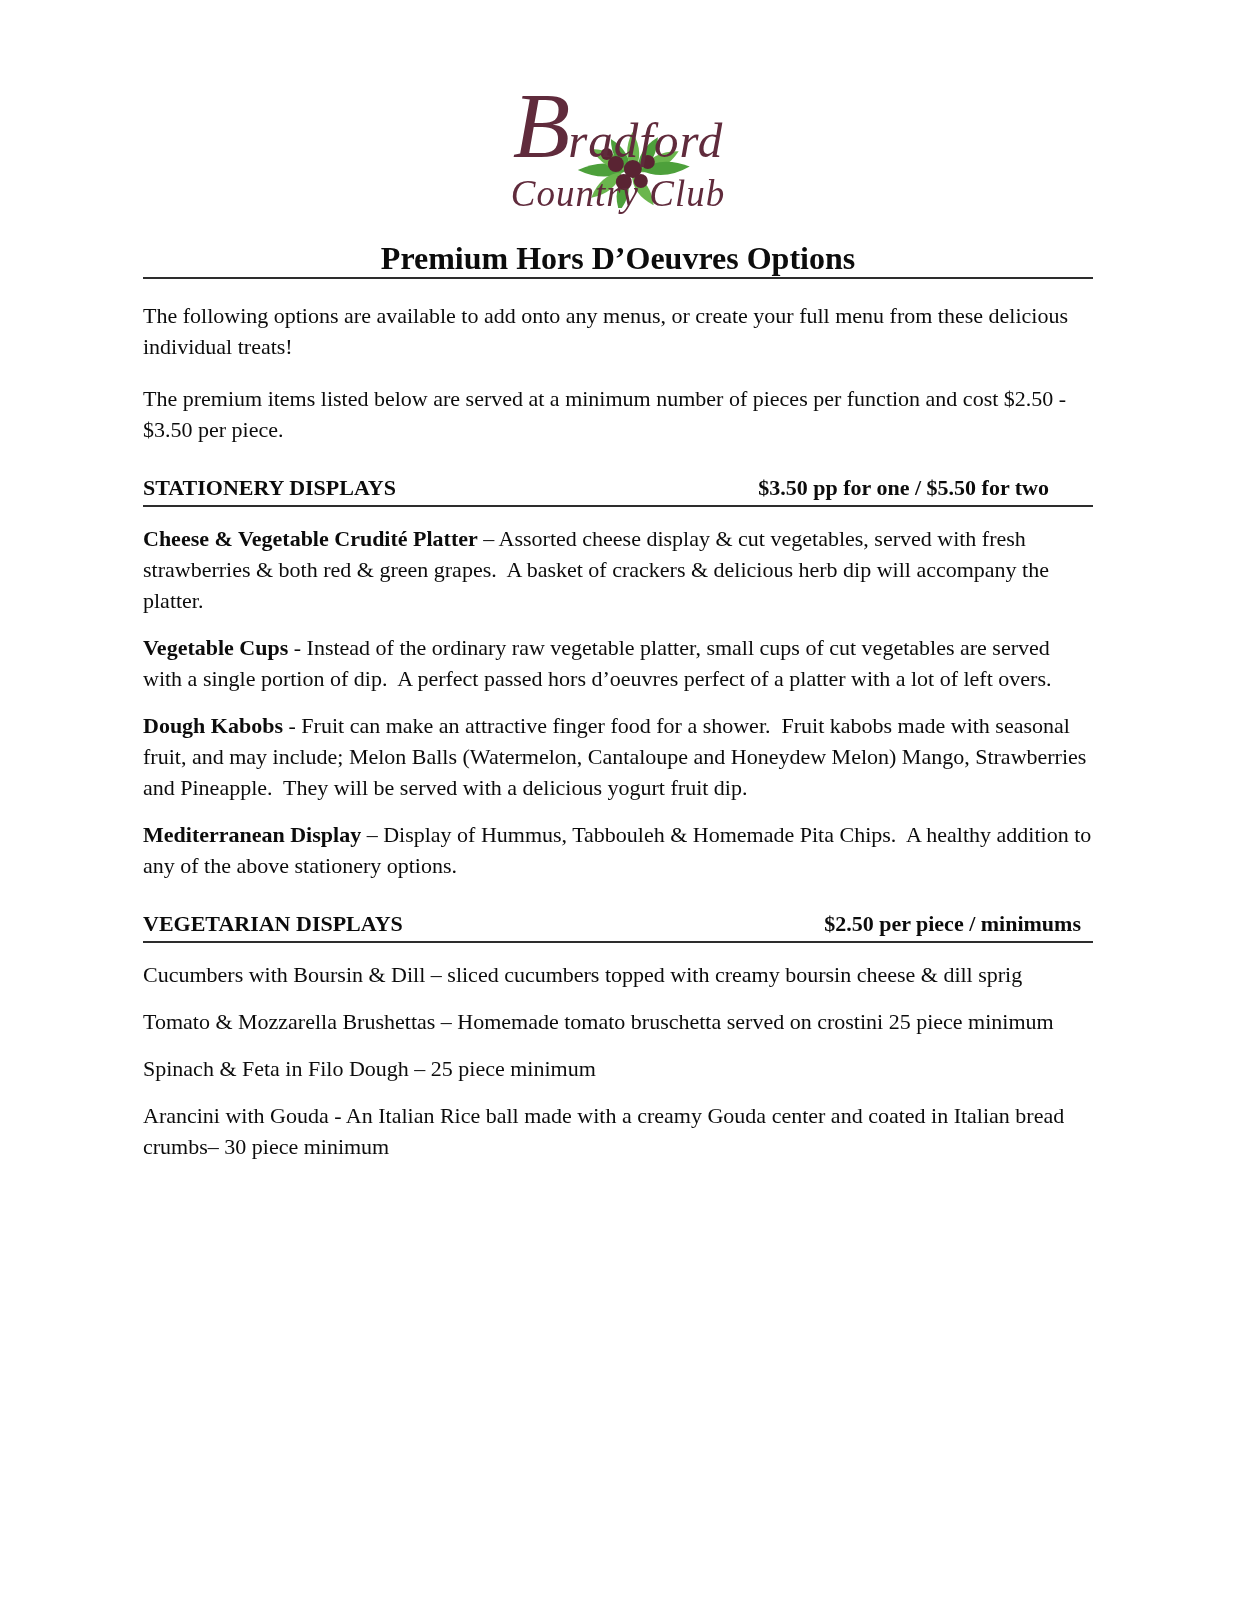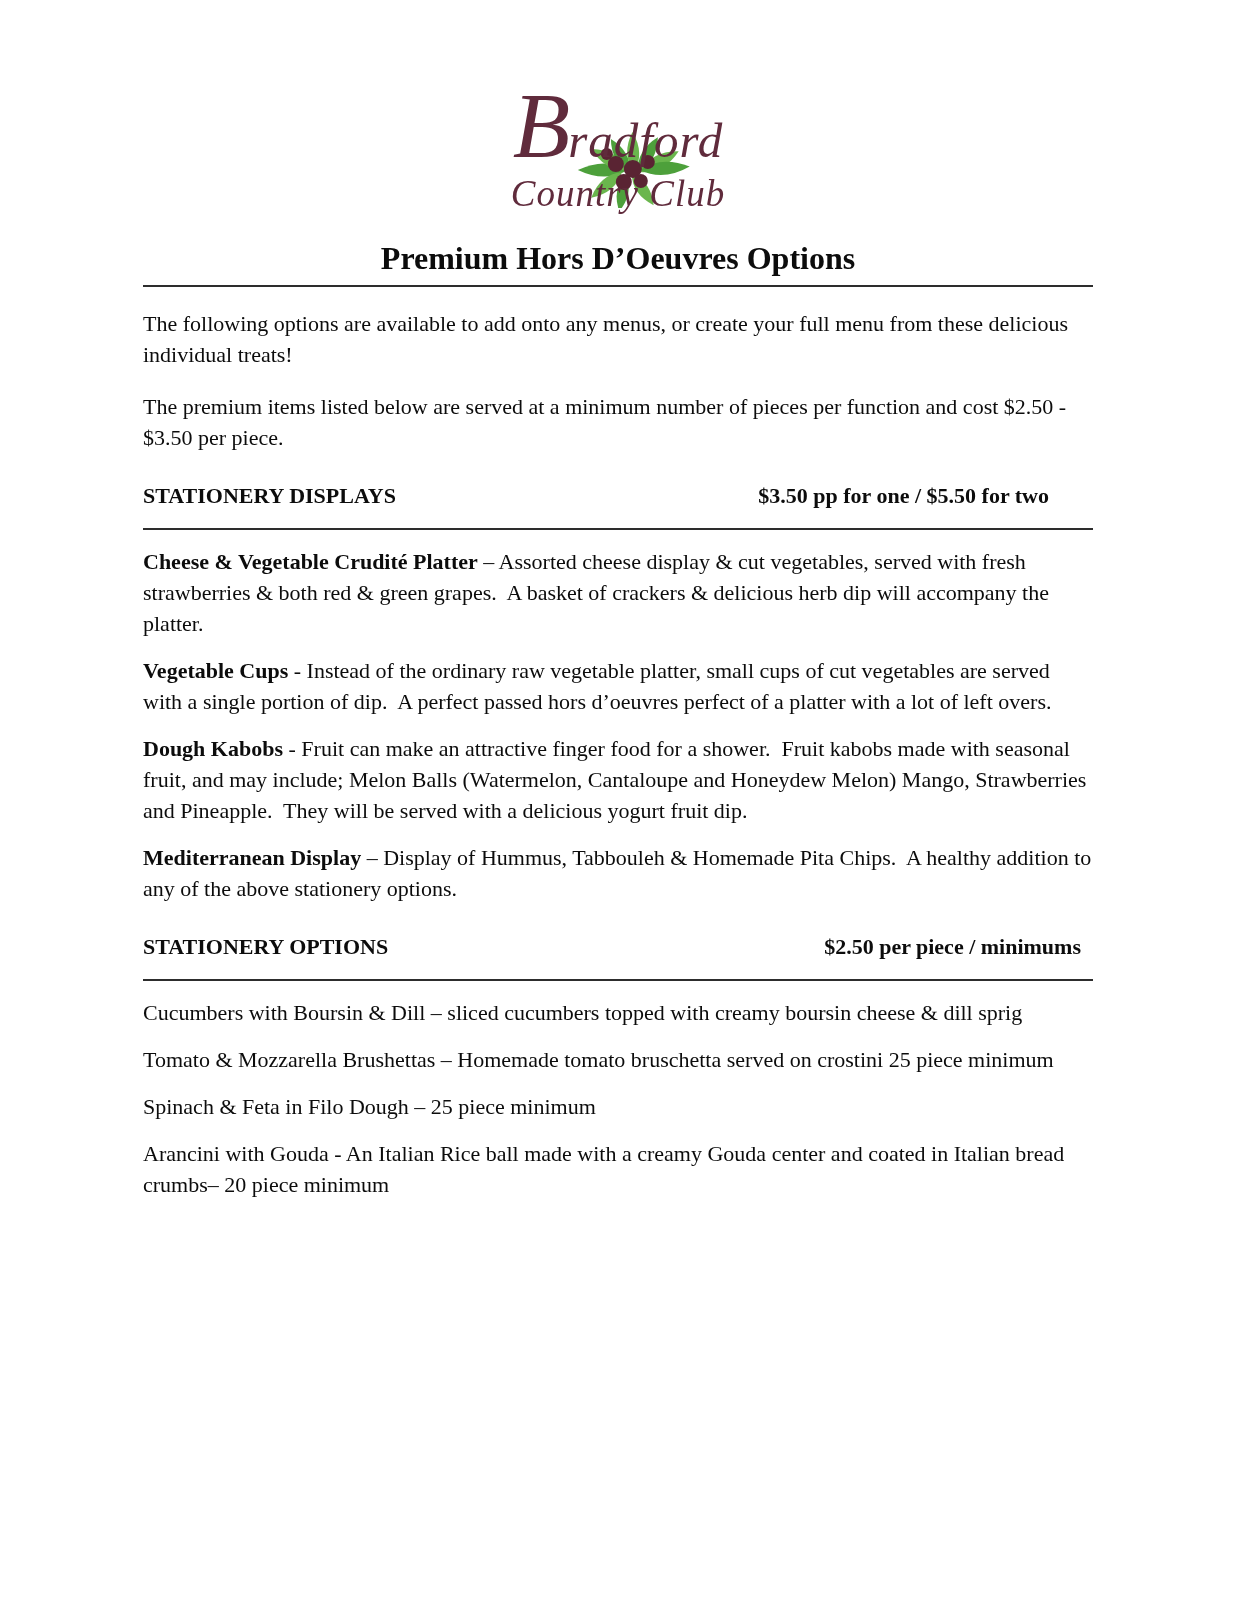--- a/index.html
+++ b/index.html
@@ -60,42 +60,41 @@
     margin-top: 0;
     letter-spacing: 1px;
   }
 
   
   .title {
     text-align: center;
     font-size: 32px;
     font-weight: bold;
     line-height: 1.15;
-    padding-bottom: 8px;
     border-bottom: 2px solid #2d2d2d;
     margin-top: 12px;
   }
 
   
   .intro {
     font-size: 22px;
     line-height: 31px;
     margin-top: 21px;
     white-space: pre-wrap;
   }
 
   
   .section { margin-top: 30px; }
   .section-header {
     display: flex;
     justify-content: space-between;
     align-items: baseline;
     font-size: 22px;
     font-weight: bold;
-    padding-bottom: 19px;
+    padding-bottom: 4px;
     border-bottom: 2px solid #2d2d2d;
   }
   .section:nth-of-type(1) .section-price { padding-right: 44px; }
   .section:nth-of-type(2) .section-price { padding-right: 12px; }
 
   .item {
     font-size: 22px;
     line-height: 31px;
     margin-top: 16px;
     white-space: pre-wrap;
@@ -156,28 +155,28 @@
   <p class="item"><span class="item-name">Vegetable Cups</span><span class="item-sep"> - </span><span class="item-desc">Instead of the ordinary raw vegetable platter, small cups of cut vegetables are served with a single portion of dip.  A perfect passed hors d’oeuvres perfect of a platter with a lot of left overs.</span></p>
 
   <p class="item"><span class="item-name">Dough Kabobs</span><span class="item-sep"> - </span><span class="item-desc">Fruit can make an attractive finger food for a shower.  Fruit kabobs made with seasonal fruit, and may include; Melon Balls (Watermelon, Cantaloupe and Honeydew Melon) Mango, Strawberries and Pineapple.  They will be served with a delicious yogurt fruit dip.</span></p>
 
   <p class="item"><span class="item-name">Mediterranean Display</span><span class="item-sep"> – </span><span class="item-desc">Display of Hummus, Tabbouleh &amp; Homemade Pita Chips.  A healthy addition to any of the above stationery options.</span></p>
 </div>
   </section>
 
   <section class="section">
     <div class="section-header">
-      <span class="section-heading-text">STATIONERY OPTIONS</span>
+      <span class="section-heading-text">VEGETARIAN DISPLAYS</span>
       <span class="section-price">$2.50 per piece / minimums</span>
     </div>
     <div class="section-items">
   <p class="item"><span class="item-name"></span><span class="item-sep"></span><span class="item-desc">Cucumbers with Boursin &amp; Dill – sliced cucumbers topped with creamy boursin cheese &amp; dill sprig</span></p>
 
   <p class="item"><span class="item-name"></span><span class="item-sep"></span><span class="item-desc">Tomato &amp; Mozzarella Brushettas – Homemade tomato bruschetta served on crostini 25 piece minimum</span></p>
 
   <p class="item"><span class="item-name"></span><span class="item-sep"></span><span class="item-desc">Spinach &amp; Feta in Filo Dough – 25 piece minimum</span></p>
 
-  <p class="item"><span class="item-name"></span><span class="item-sep"></span><span class="item-desc">Arancini with Gouda - An Italian Rice ball made with a creamy Gouda center and coated in Italian bread crumbs– 20 piece minimum</span></p>
+  <p class="item"><span class="item-name"></span><span class="item-sep"></span><span class="item-desc">Arancini with Gouda - An Italian Rice ball made with a creamy Gouda center and coated in Italian bread crumbs– 30 piece minimum</span></p>
 </div>
   </section>
 </div>
 
 </div>
 
 </body></html>

